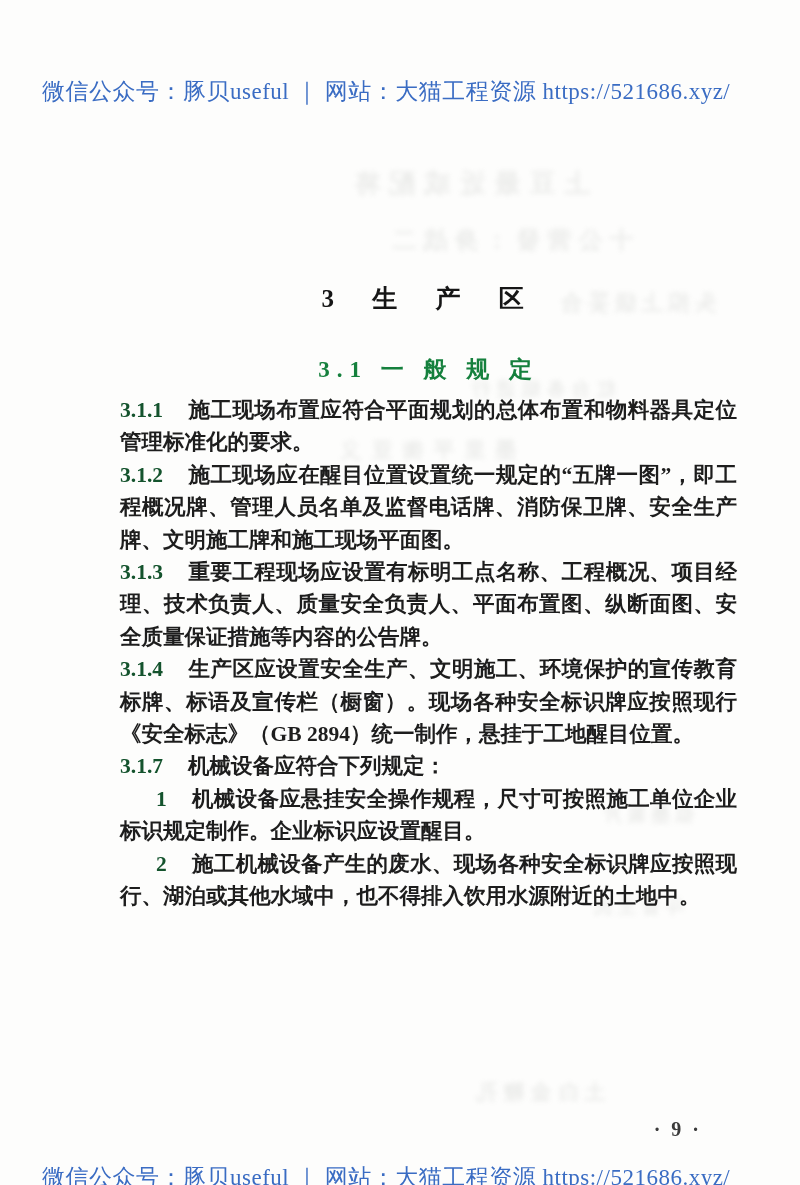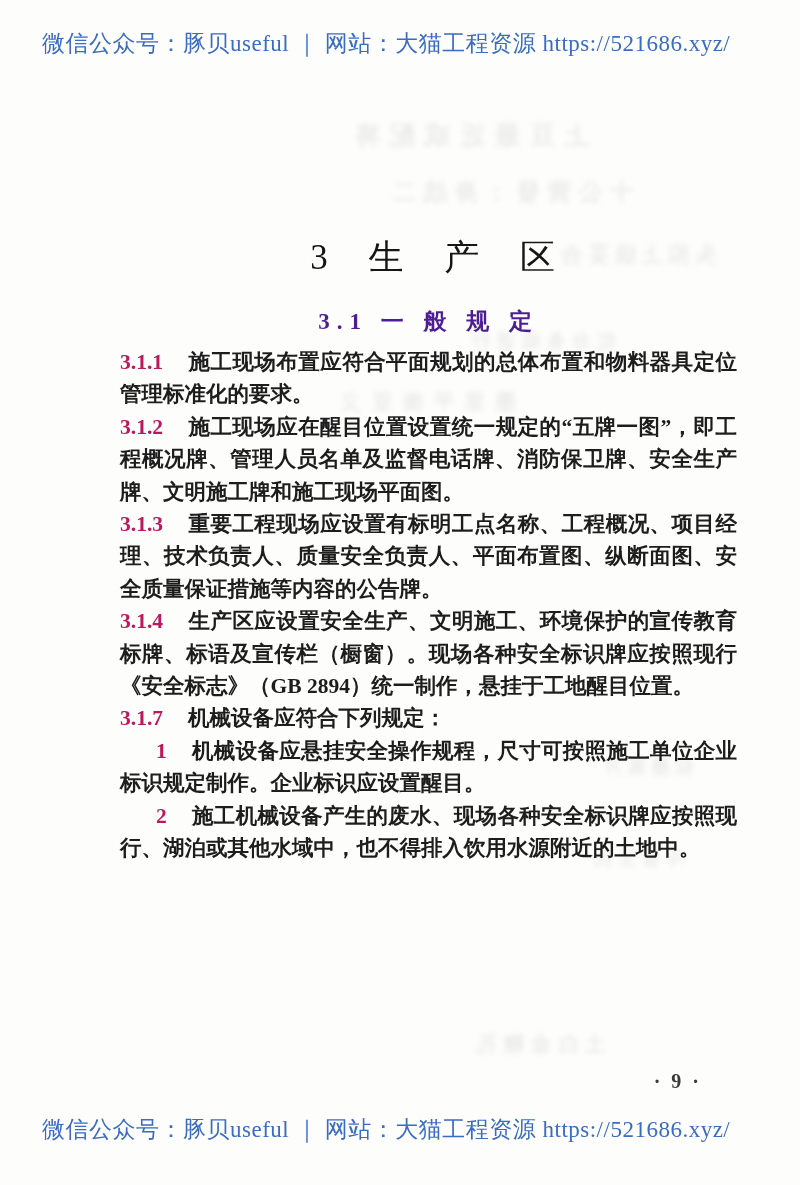--- a/index.html
+++ b/index.html
@@ -3,21 +3,21 @@
 <meta charset="utf-8">
 <style>
   html,body { margin:0; padding:0; }
   body {
     width:800px; height:1185px;
     background:#fdfdfc;
     font-family:"Liberation Serif","DejaVu Serif",serif;
     position:relative; overflow:hidden;
     color:#1c1c1c;
   }
-  .page { position:absolute; inset:0; }
+  .page { position:absolute; inset:0;margin-top:48px; }
 
   
   .banner {
     position:absolute; left:42px; right:30px;
     font-size:23px; letter-spacing:0.5px;
     white-space:nowrap; font-weight:500;
   }
   .banner-top    { top:28px; }
   .banner-bottom { top:1114px; }
 
@@ -33,37 +33,37 @@
   .ghost:nth-child(3){ left:555px; top:240px; font-size:22px; letter-spacing:5px; }
   .ghost:nth-child(4){ left:465px; top:328px; font-size:19px; letter-spacing:6px; }
   .ghost:nth-child(5){ left:330px; top:388px; font-size:21px; letter-spacing:10px; }
   .ghost:nth-child(6){ left:598px; top:754px; font-size:19px; letter-spacing:5px; }
   .ghost:nth-child(7){ left:588px; top:846px; font-size:19px; letter-spacing:5px; }
   .ghost:nth-child(8){ left:470px; top:1030px; font-size:21px; letter-spacing:6px; }
 
   
   .content { position:absolute; left:120px; top:0; width:617px; }
   .chapter-title {
-    position:absolute; top:234px; left:12px; width:100%;
+    position:absolute; top:234px; left:2px; width:100%;
     margin:0; text-align:center;
-    font-size:35px; font-weight:400; letter-spacing:16px;
+    font-size:25px; font-weight:700; letter-spacing:16px;
     color:#161616;
   }
   .section-title {
     position:absolute; top:306px; left:0; width:100%;
     margin:0; text-align:center;
     font-size:23px; font-weight:700; letter-spacing:7px;
-    color:#4c1d95;
+    color:#15803d;
   }
   .clauses { position:absolute; top:346px; left:0; width:617px; }
   .clause {
     margin:0; font-size:21.5px; line-height:32.4px;
     text-align:justify; font-weight:600; color:#1d1d1d;
   }
-  .clause .num { font-weight:700; margin-right:25px; color:#be185d; }
+  .clause .num { font-weight:700; margin-right:25px; color:#14532d; }
   .clause.sub { text-indent:36px; }
 
   .pagenum {
     position:absolute; top:1070px; left:0; width:800px;
     text-align:right; padding-right:98px; box-sizing:border-box;
     font-size:20px; letter-spacing:3px; color:#3b3b3b; font-weight:600;
   }
 </style>
 </head>
 <body>

